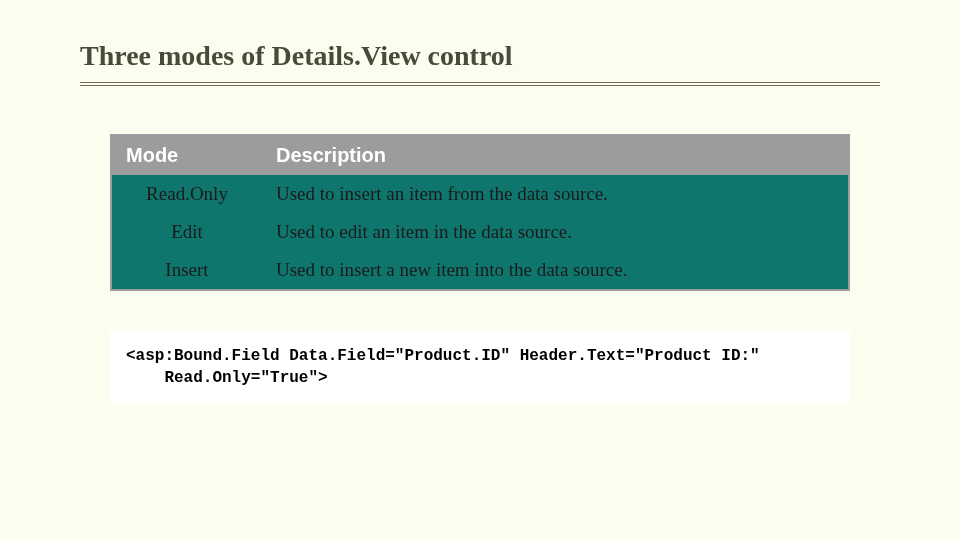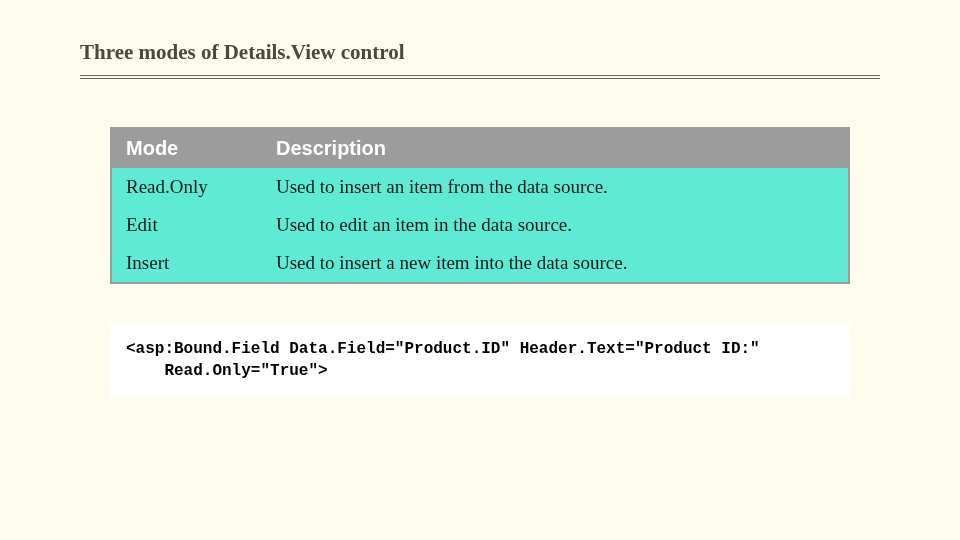--- a/index.html
+++ b/index.html
@@ -4,34 +4,34 @@
 <style>
   * { margin: 0; padding: 0; box-sizing: border-box; }
   body {
     width: 960px;
     height: 540px;
     background: #fdfdef;
     font-family: Georgia, 'Times New Roman', serif;
     padding: 40px 80px;
   }
   .title {
-    font-size: 21px;
+    font-size: 28px;
     font-weight: 600;
     color: #4a4a3a;
     padding-bottom: 10px;
   }
   .divider {
     border: none;
     border-top: 4px double #6a6a50;
     margin-bottom: 48px;
   }
   .table-wrap {
     margin: 0 30px 40px 30px;
     border: 2px solid #9c9c9c;
-    background: #5eead4;
+    background: #0f766e;
   }
   table {
     width: 100%;
     border-collapse: collapse;
   }
   thead th {
     background: #9c9c9c;
     color: #ffffff;
     text-align: left;
     font-family: Arial, Helvetica, sans-serif;
@@ -41,20 +41,21 @@
   }
   tbody td {
     padding: 8px 14px;
     font-size: 19px;
     color: #1a1a1a;
     font-family: Georgia, 'Times New Roman', serif;
     vertical-align: top;
   }
   tbody td:first-child {
     width: 150px;
+    text-align: center;
   }
   .code-block {
     margin: 0 30px;
     background: #ffffff;
     padding: 14px 16px 14px 16px;
     font-family: 'Courier New', Courier, monospace;
     font-weight: bold;
     font-size: 16px;
     color: #000000;
     white-space: pre-wrap;

